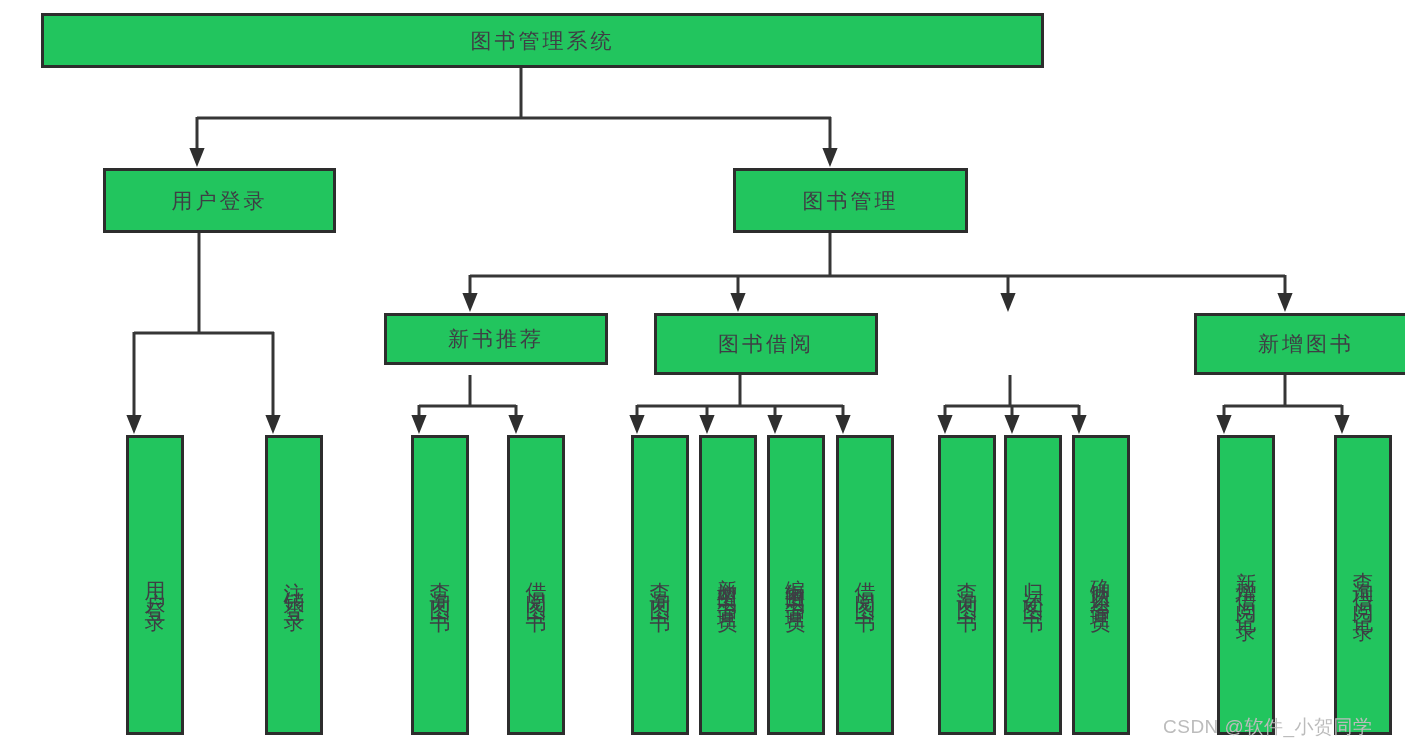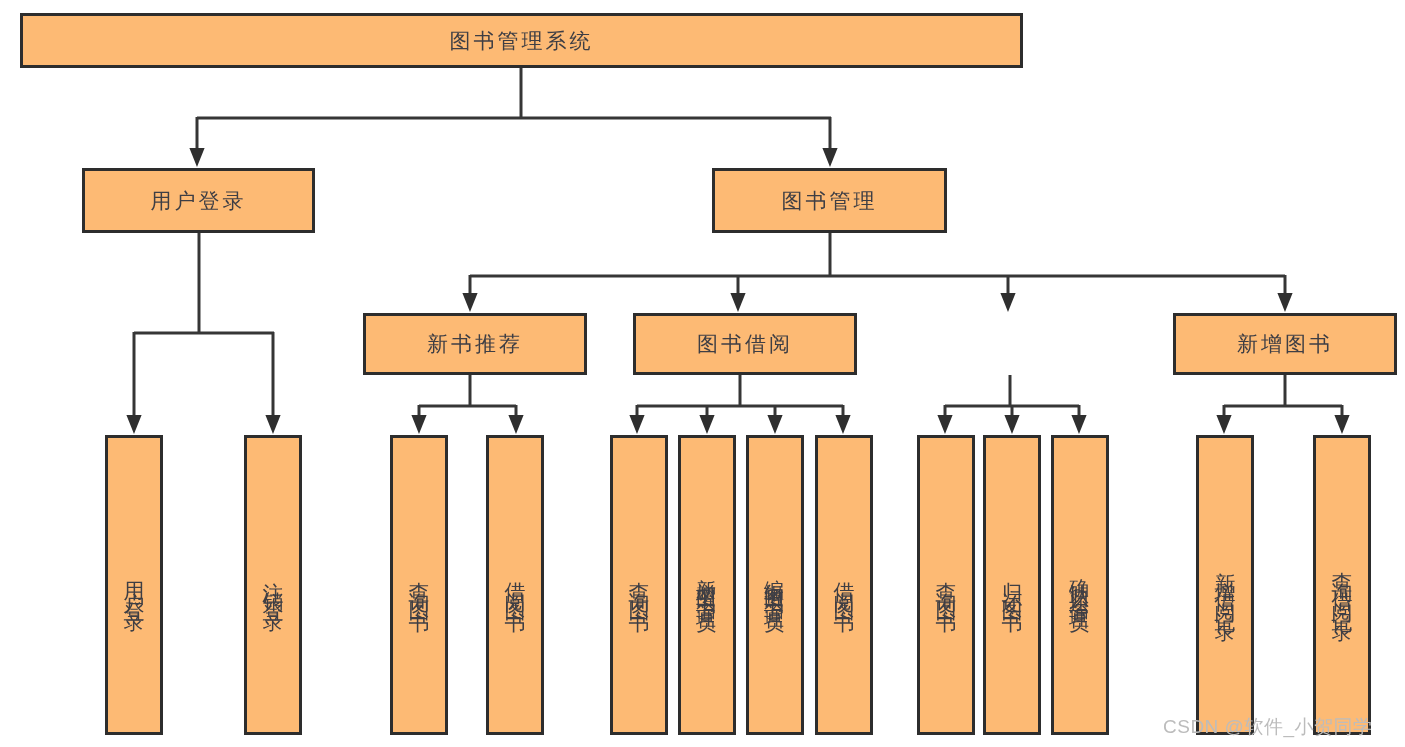--- a/index.html
+++ b/index.html
@@ -17,47 +17,48 @@
   }
   #connectors {
     position: absolute;
     left: 0; top: 0;
     width: 1405px;
     height: 747px;
   }
   .box {
     position: absolute;
     box-sizing: border-box;
-    background: #fdba74;
+    background: #22c55e;
     border: 3px solid #2d2d2d;
     color: #3e3e44;
     display: flex;
     align-items: center;
     justify-content: center;
     font-size: 21px;
     letter-spacing: 3px;
     white-space: nowrap;
+    margin-left: 21px;
   }
   .leaf {
     writing-mode: vertical-rl;
     letter-spacing: 10px;
     white-space: normal;
     font-size: 21px;
   }
   .leaf-long {
     letter-spacing: 5px;
     font-size: 20px;
   }
   
   .p-root  { left: 20px;   top: 13px;  width: 1003px; height: 55px; }
   
   .p-login { left: 82px;   top: 168px; width: 233px;  height: 65px; }
   .p-mgmt  { left: 712px;  top: 168px; width: 235px;  height: 65px; }
   
-  .p-rec   { left: 363px;  top: 313px; width: 224px;  height: 62px; }
+  .p-rec   { left: 363px;  top: 313px; width: 224px;  height: 52px; }
   .p-bor   { left: 633px;  top: 313px; width: 224px;  height: 62px; }
   .p-cur   { left: 903px;  top: 313px; width: 224px;  height: 62px; }
   .p-rcd   { left: 1173px; top: 313px; width: 224px;  height: 62px; }
   
   .p-l1  { left: 105px;  top: 435px; width: 58px; height: 300px; }
   .p-l2  { left: 244px;  top: 435px; width: 58px; height: 300px; }
   .p-l3  { left: 390px;  top: 435px; width: 58px; height: 300px; }
   .p-l4  { left: 486px;  top: 435px; width: 58px; height: 300px; }
   .p-l5  { left: 610px;  top: 435px; width: 58px; height: 300px; }
   .p-l6  { left: 678px;  top: 435px; width: 58px; height: 300px; }

